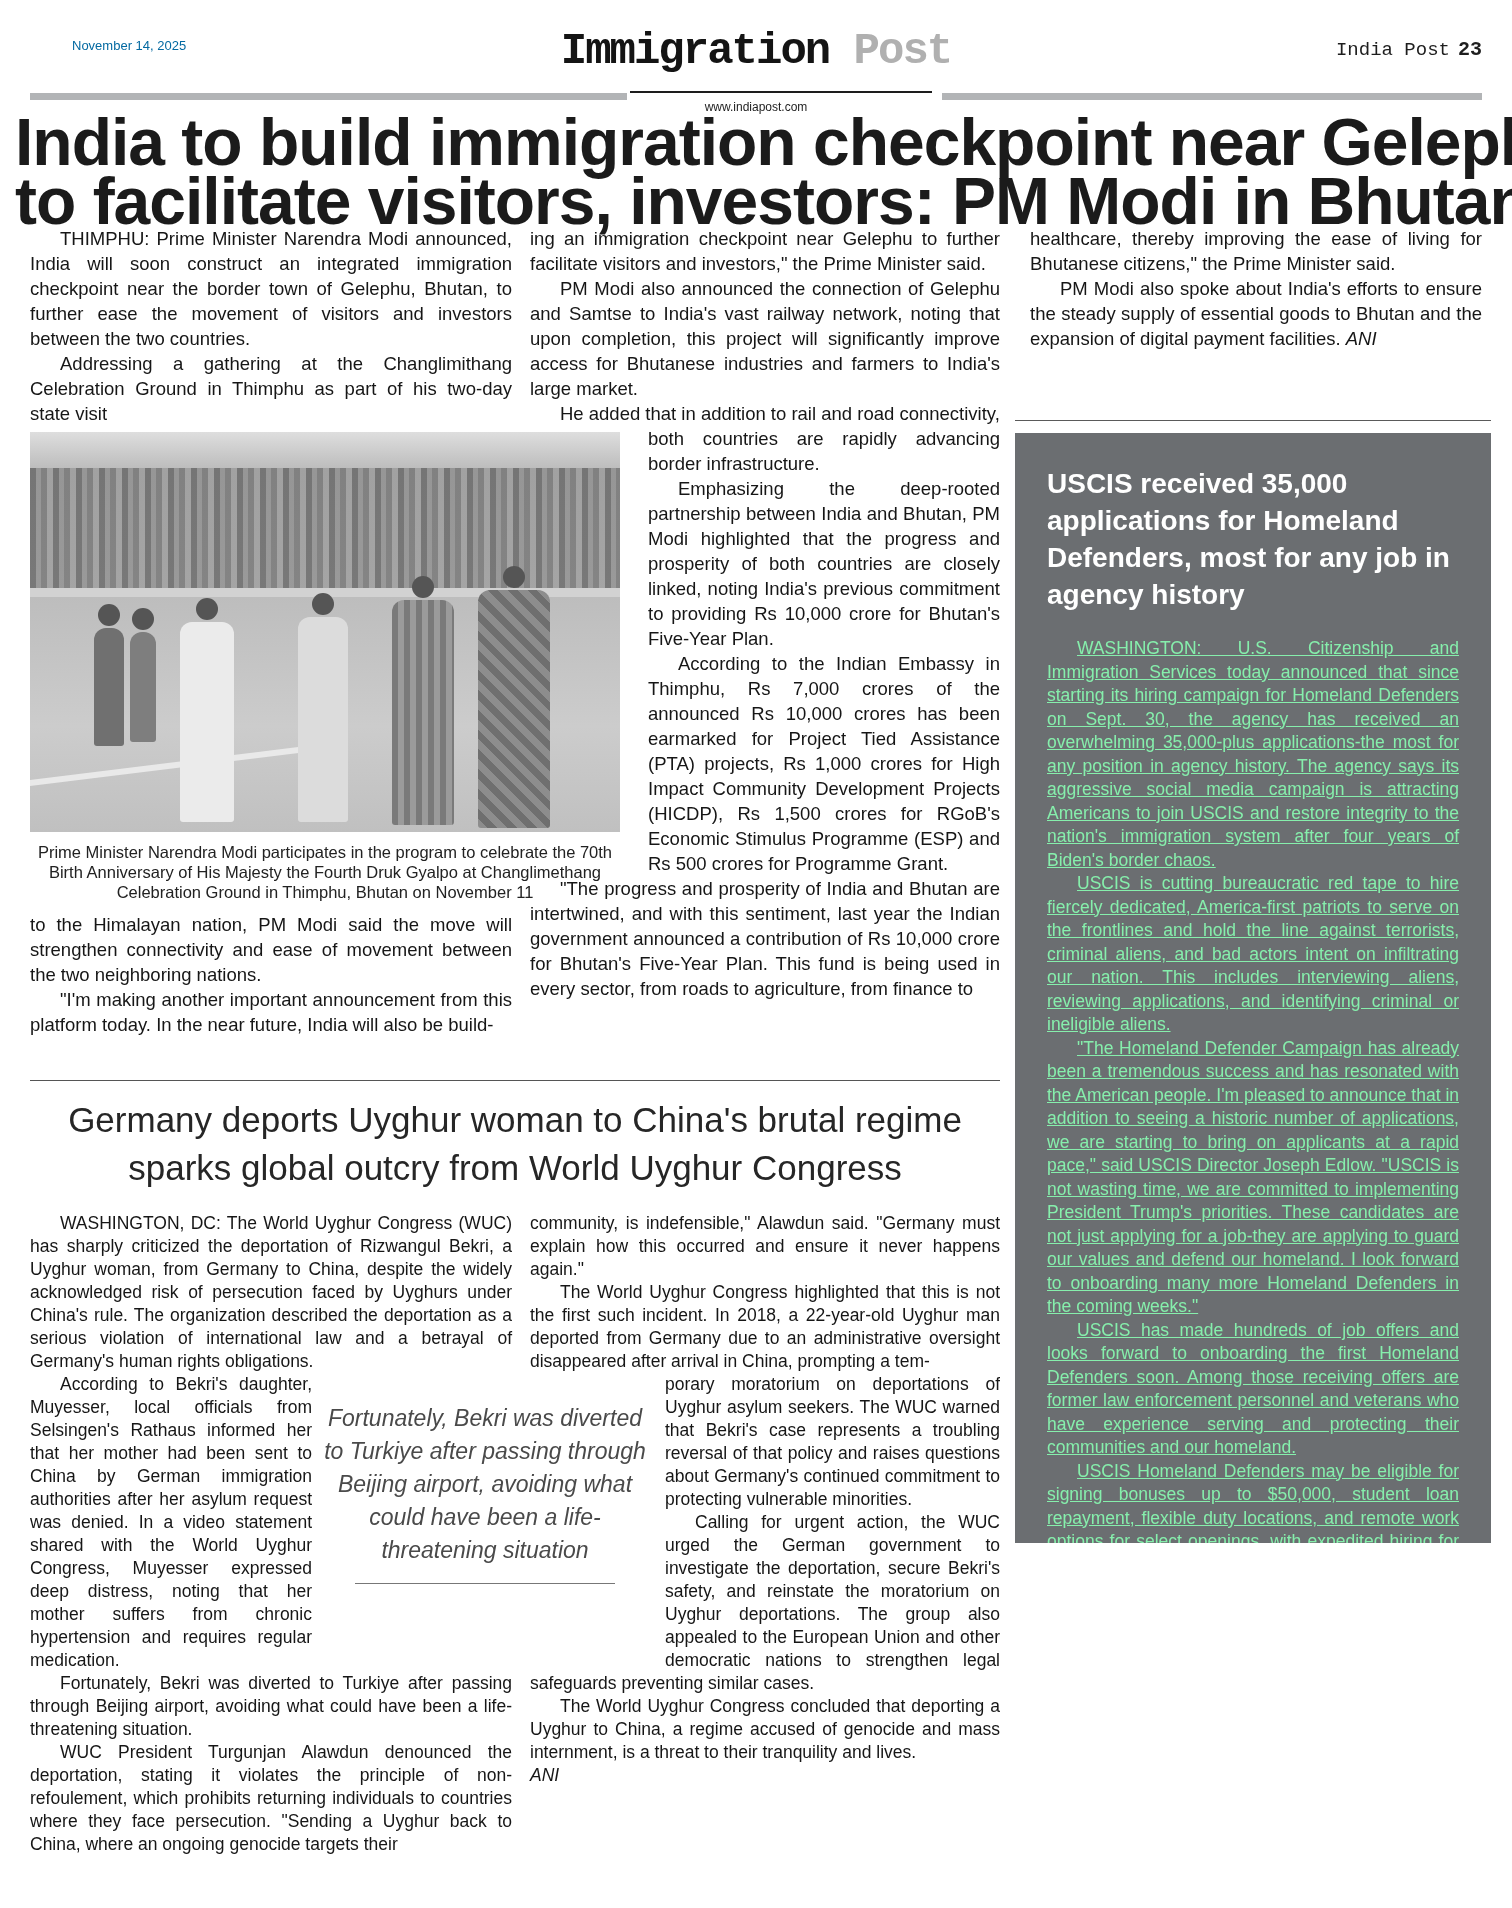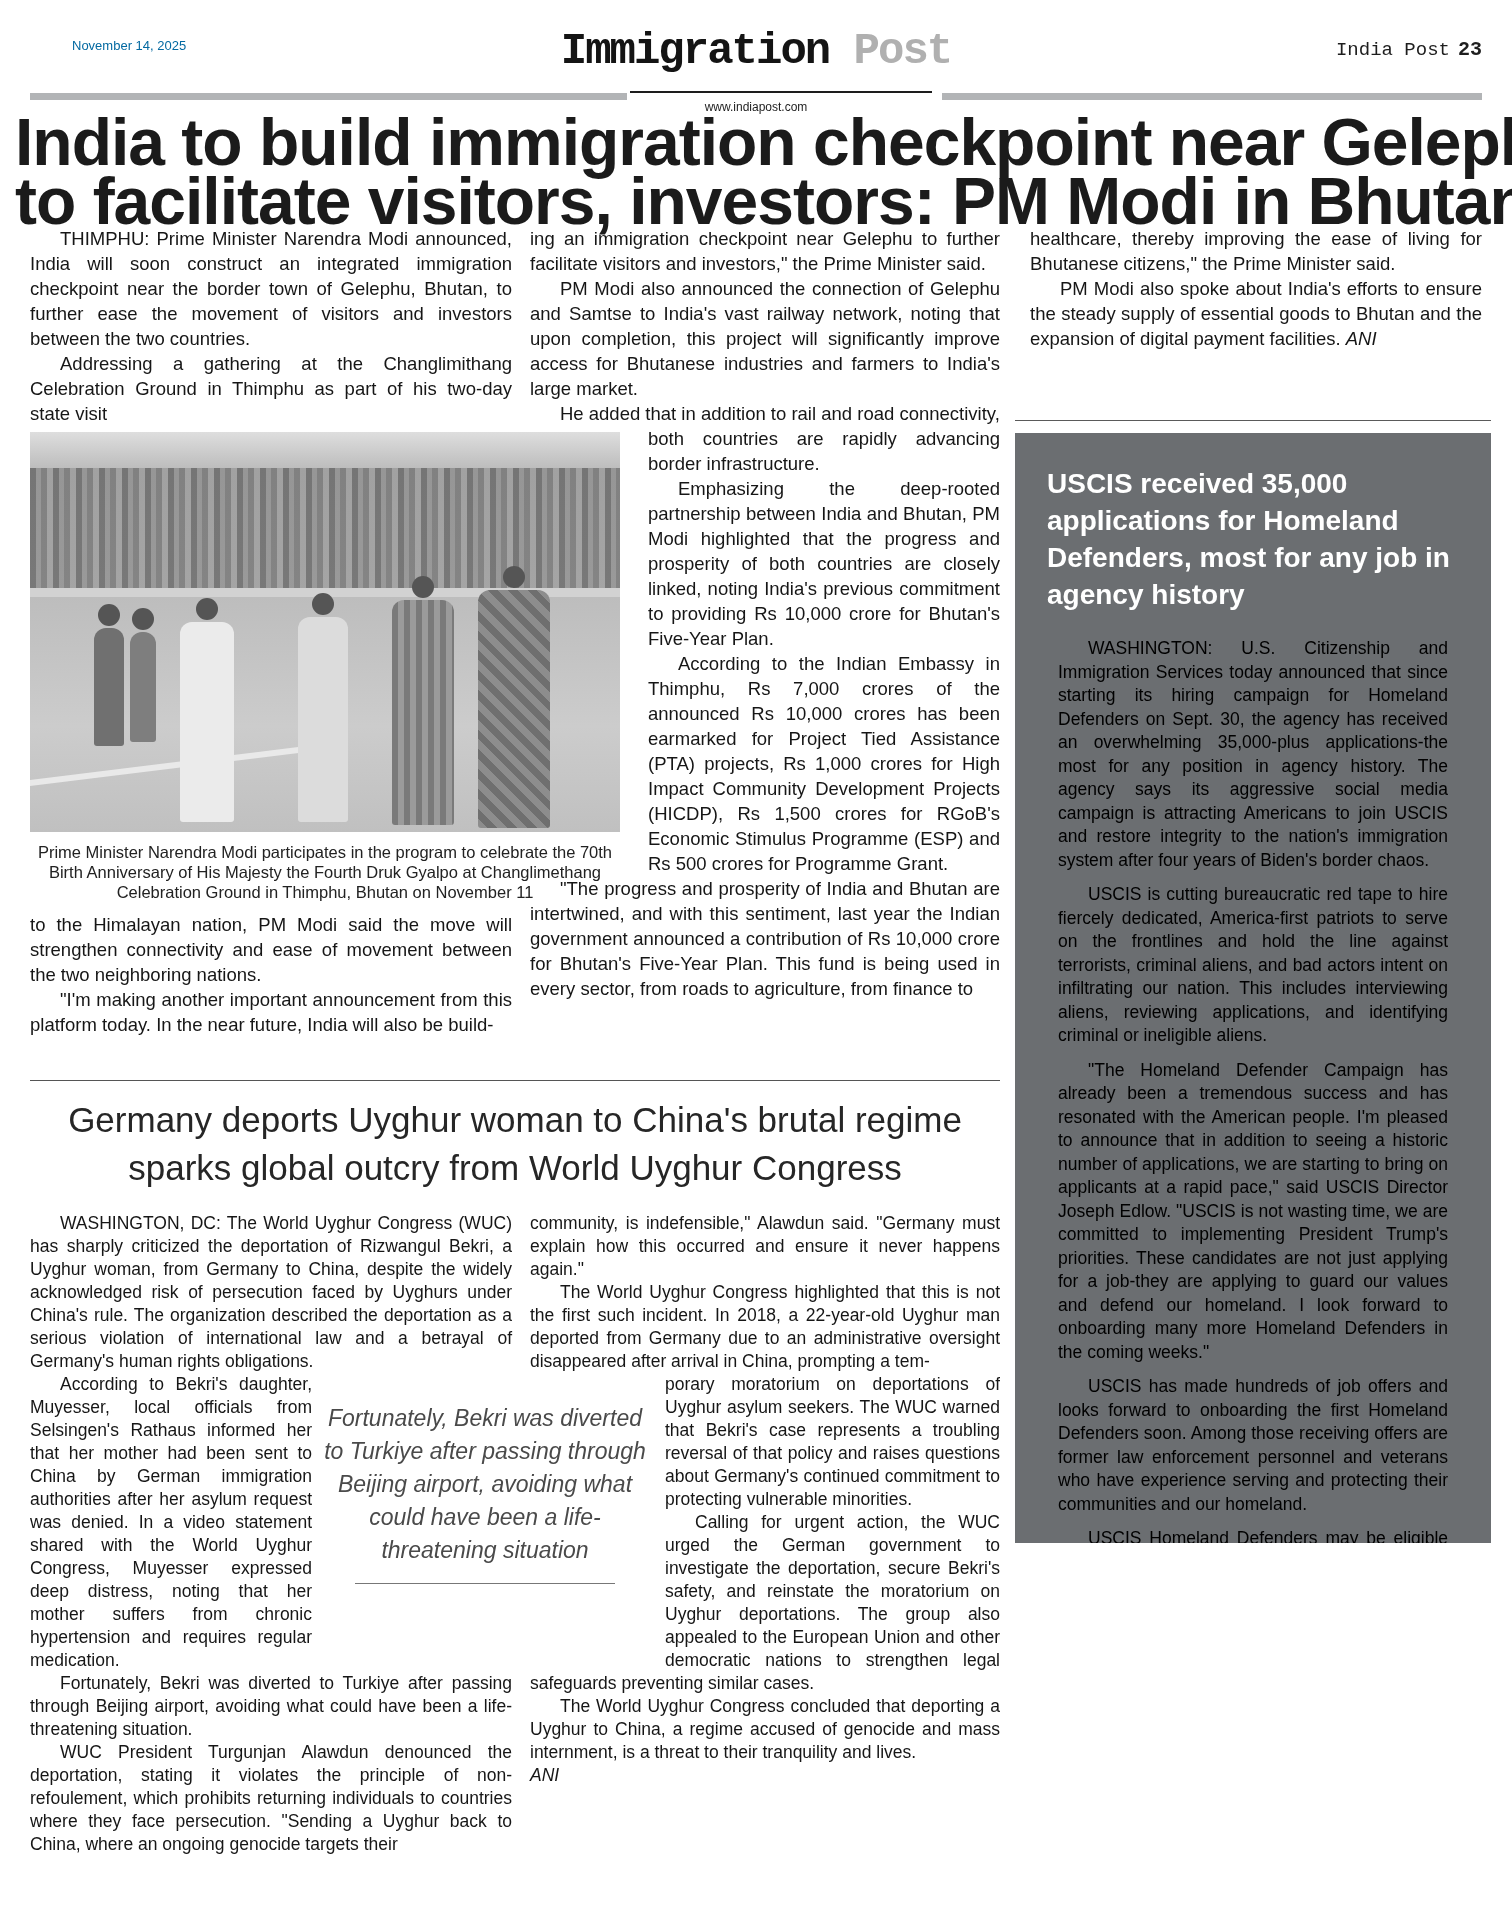--- a/index.html
+++ b/index.html
@@ -57,21 +57,21 @@
          background:repeating-linear-gradient(45deg,#8d8d8d 0 7px,#6f6f6f 7px 14px);}
   .fig-e{left:64px;top:196px;width:30px;height:118px;background:#707070;}
   .fig-f{left:100px;top:200px;width:26px;height:110px;background:#7e7e7e;}
   .caption{width:590px;margin:0 0 10px;text-align:center;font-size:16.5px;line-height:20px;color:#222;}
 
   
   .col3-rule{position:absolute;top:420px;left:1015px;width:476px;height:1px;background:#5a5a5a;}
   .uscis-box{position:absolute;left:1015px;top:433px;width:476px;height:1110px;box-sizing:border-box;
              background:#6b6e71;color:#f2f2f2;padding:32px 32px 28px;overflow:hidden;}
   .box-title{font-size:28px;font-weight:bold;line-height:37px;margin:0 0 24px;color:#ffffff;}
-  .uscis-box p.bx{margin:11px;font-size:17.5px;line-height:23.5px;text-align:justify;color:#000000;}
+  .uscis-box p.bx{margin:0;font-size:17.5px;line-height:23.5px;text-align:justify;color:#86efac;text-decoration:underline;}
 
   
   .divider{position:absolute;top:1080px;left:30px;width:970px;height:1px;background:#555;}
   .h2line{position:absolute;left:30px;width:970px;text-align:center;color:#262626;
           font-size:35px;font-weight:400;white-space:nowrap;}
   .h2line.l1{top:1100px;} .h2line.l2{top:1148px;}
   #a2c1{left:30px;top:1212px;width:482px;}
   #a2c2{left:530px;top:1212px;width:470px;}
   p.bp2{margin:0;text-align:justify;font-size:17.5px;line-height:23px;color:#161616;}
   .pullquote{position:absolute;left:318px;top:1402px;width:334px;text-align:center;

